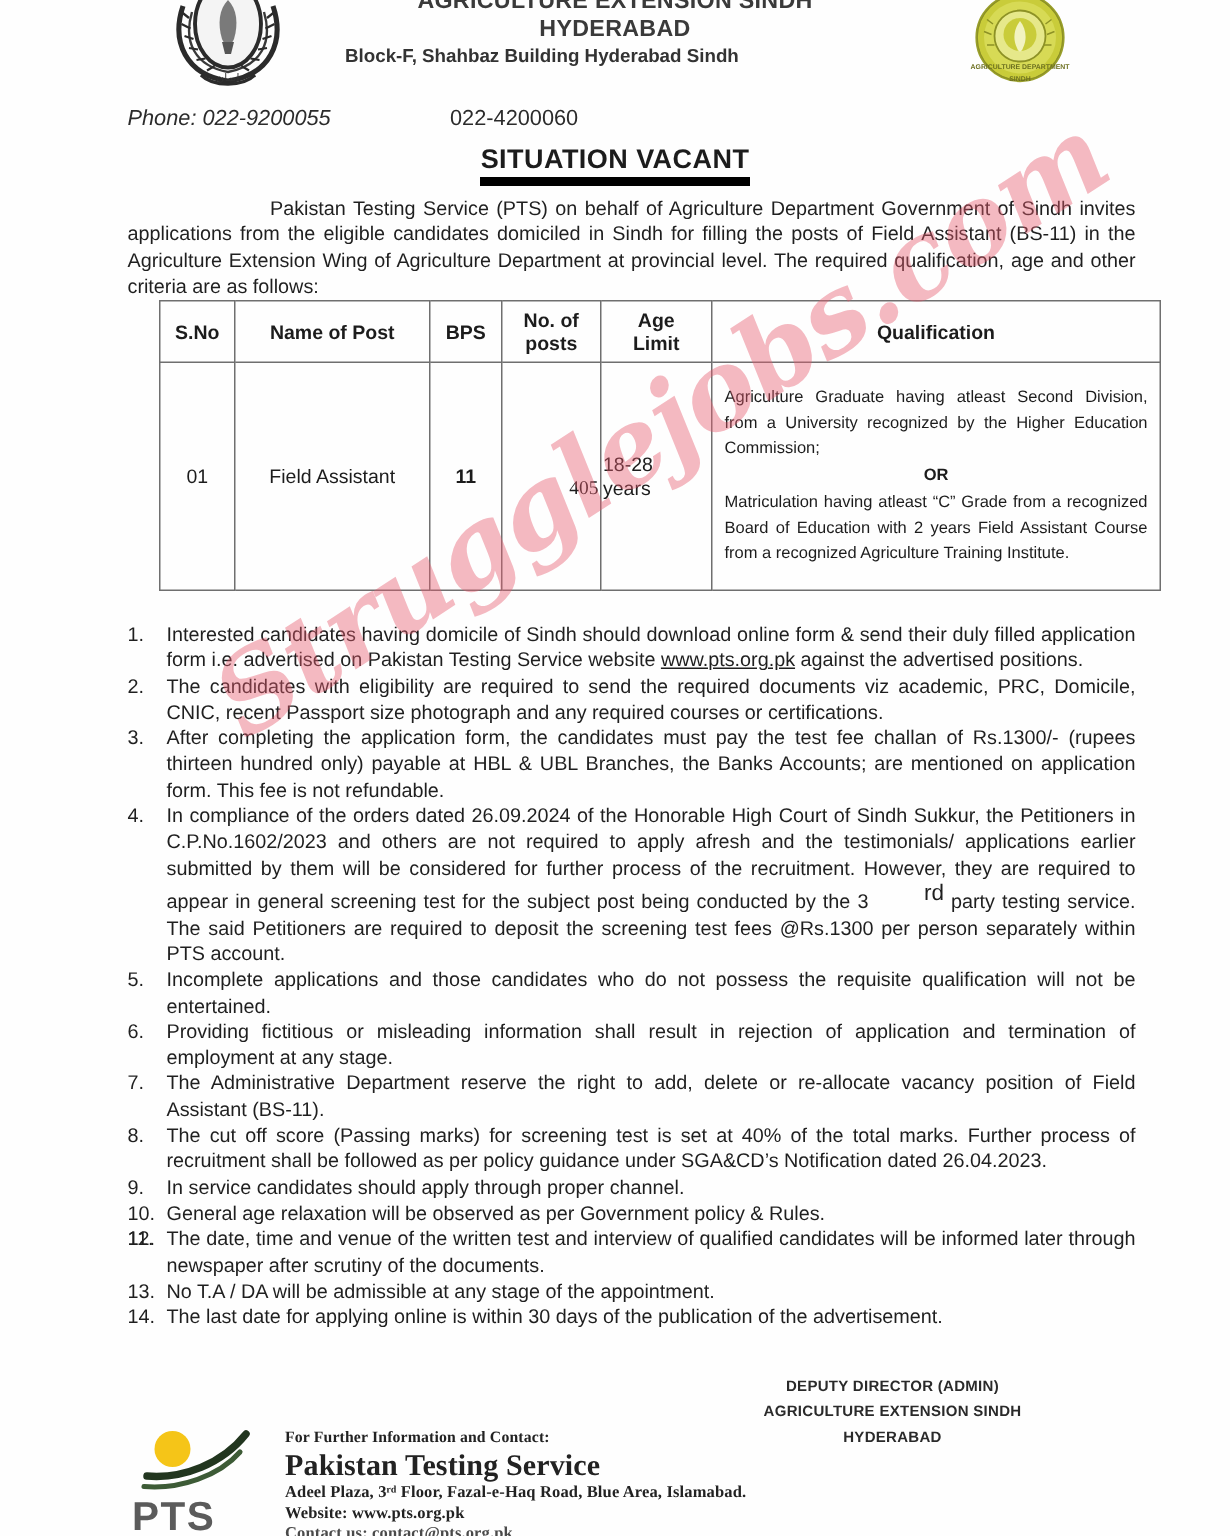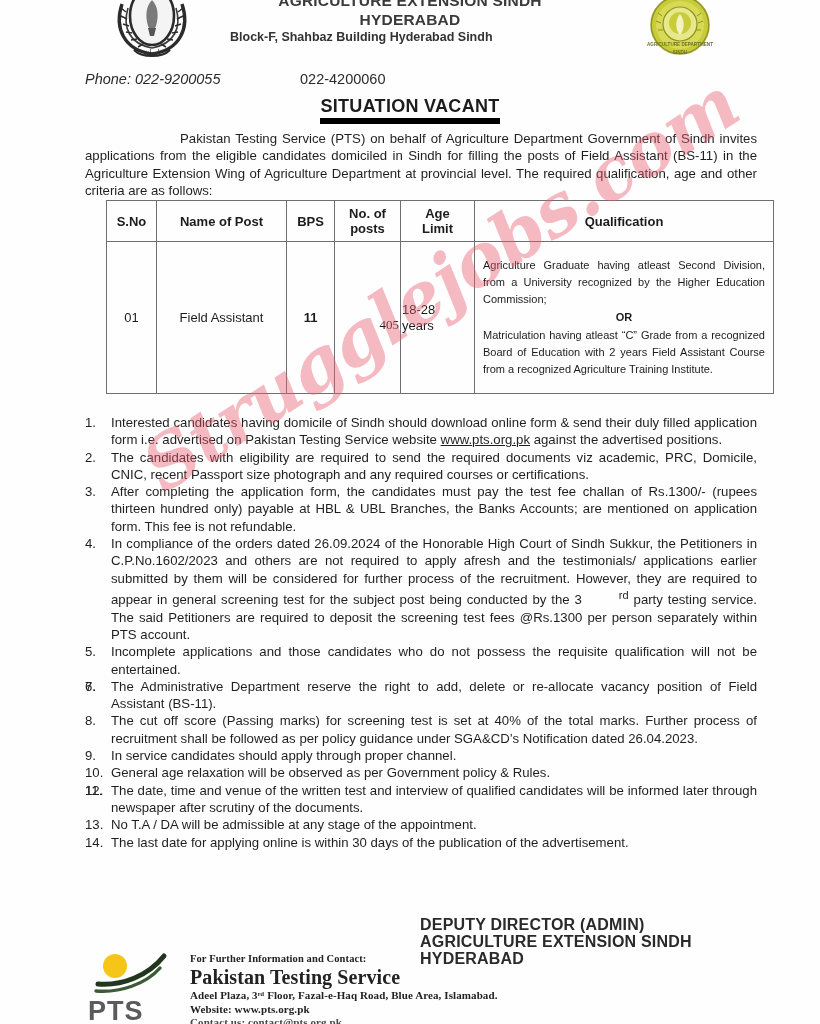--- a/index.html
+++ b/index.html
@@ -190,29 +190,29 @@
   .note .num {
     position: absolute;
     left: 0; top: 0;
     width: 22px;
     text-align: left;
   }
   .note a.link {
     color: #1f1f1f;
     text-decoration: underline;
   }
-  .note sup { font-size: 11px; vertical-align: super; margin-left: 37px; }
+  .note sup { font-size: 15px; vertical-align: super; margin-left: 37px; }
 
   
   .signature {
     position: absolute;
     left: 420px; top: 916px;
     width: 350px;
-    text-align: left;
-    font-size: 16px;
+    text-align: center;
+    font-size: 10px;
     font-weight: bold;
     line-height: 17px;
     color: #2a2a2a;
     letter-spacing: 0.2px;
   }
 
   
   .footer {
     position: absolute;
     left: 0; top: 950px;
@@ -373,21 +373,21 @@
 
     <div class="note">
       <span class="num">4.</span><span>In compliance of the orders dated 26.09.2024 of the Honorable High Court of Sindh Sukkur, the Petitioners in C.P.No.1602/2023 and others are not required to apply afresh and the testimonials/ applications earlier submitted by them will be considered for further process of the recruitment. However, they are required to appear in general screening test for the subject post being conducted by the 3</span><sup>rd</sup><span> party testing service. The said Petitioners are required to deposit the screening test fees @Rs.1300 per person separately within PTS account.</span>
     </div>
 
     <div class="note">
       <span class="num">5.</span><span>Incomplete applications and those candidates who do not possess the requisite qualification will not be entertained.</span>
     </div>
 
     <div class="note">
-      <span class="num">6.</span>
+      <span class="num">6.</span><span>Providing fictitious or misleading information shall result in rejection of application and termination of employment at any stage.</span>
     </div>
 
     <div class="note">
       <span class="num">7.</span><span>The Administrative Department reserve the right to add, delete or re-allocate vacancy position of Field Assistant (BS-11).</span>
     </div>
 
     <div class="note">
       <span class="num">8.</span><span>The cut off score (Passing marks) for screening test is set at 40% of the total marks. Further process of recruitment shall be followed as per policy guidance under SGA&amp;CD’s Notification dated 26.04.2023.</span>
     </div>
 

